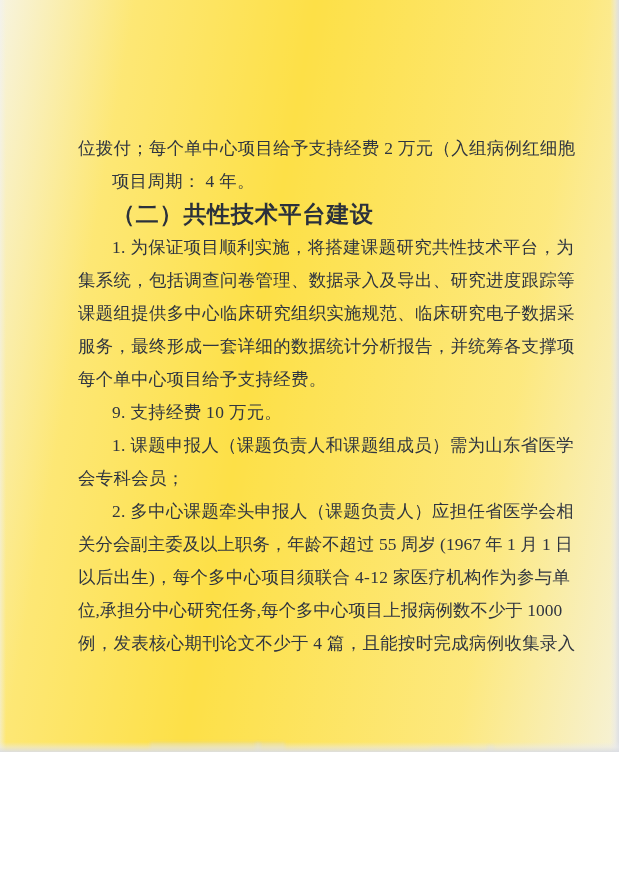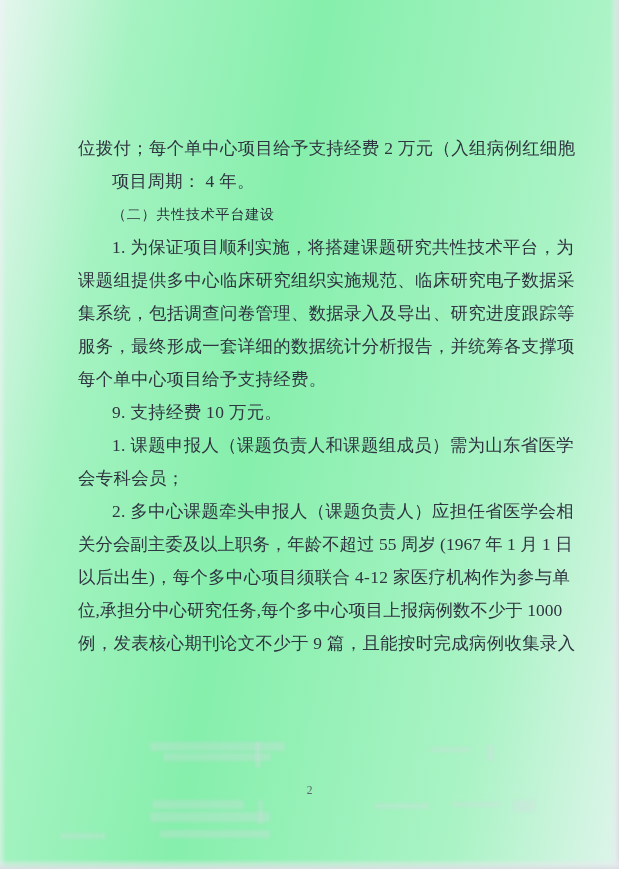--- a/index.html
+++ b/index.html
@@ -9,24 +9,24 @@
     background: #ffffff;
   }
   body {
     font-family: "Liberation Serif", "DejaVu Serif", serif;
   }
 
   
   #scan-page {
     position: relative;
     width: 619px;
-    height: 869px;
+    height: 752px;
     margin: 0;
     overflow: hidden;
-    background: #86efac;
+    background: #fde047;
     box-sizing: border-box;
   }
 
   
   #paper-tint {
     position: absolute;
     inset: 0;
     background:
       linear-gradient(100deg,
         rgba(246,247,250,0.85) 0%,
@@ -102,22 +102,22 @@
 
   
   .line.flush { padding-left: 0px; }
 
   
   .line.indent { padding-left: 34px; }
 
   
   .line.heading {
     font-family: "Liberation Sans", "DejaVu Sans", sans-serif;
-    font-weight: normal;
-    font-size: 14px;
+    font-weight: bold;
+    font-size: 23px;
     letter-spacing: 0.8px;
     color: #2b313c;
     padding-left: 34px;
   }
   .line.tight { letter-spacing: 0.05px; }
 
   
   #page-number {
     position: absolute;
     left: 0;
@@ -149,32 +149,32 @@
   <div class="artifact" style="left:452px; top:802px; width:48px; height:5px;"></div>
   <div class="artifact" style="left:513px; top:800px; width:22px; height:12px;"></div>
   <div class="artifact" style="left:60px; top:833px; width:46px; height:6px;"></div>
   <div class="artifact" style="left:160px; top:830px; width:110px; height:8px;"></div>
 
   <div id="text-body">
     <div class="line flush">位拨付；每个单中心项目给予支持经费 2 万元（入组病例红细胞</div>
     <div class="line indent">项目周期： 4 年。</div>
     <div class="line heading">（二）共性技术平台建设</div>
     <div class="line indent">1. 为保证项目顺利实施，将搭建课题研究共性技术平台，为</div>
+    <div class="line flush">集系统，包括调查问卷管理、数据录入及导出、研究进度跟踪等</div>
     <div class="line flush">课题组提供多中心临床研究组织实施规范、临床研究电子数据采</div>
-    <div class="line flush">集系统，包括调查问卷管理、数据录入及导出、研究进度跟踪等</div>
     <div class="line flush">服务，最终形成一套详细的数据统计分析报告，并统筹各支撑项</div>
     <div class="line flush">每个单中心项目给予支持经费。</div>
     <div class="line indent">9. 支持经费 10 万元。</div>
     <div class="line indent">1. 课题申报人（课题负责人和课题组成员）需为山东省医学</div>
     <div class="line flush">会专科会员；</div>
     <div class="line indent">2. 多中心课题牵头申报人（课题负责人）应担任省医学会相</div>
     <div class="line flush tight">关分会副主委及以上职务，年龄不超过 55 周岁 (1967 年 1 月 1 日</div>
     <div class="line flush">以后出生)，每个多中心项目须联合 4-12 家医疗机构作为参与单</div>
     <div class="line flush tight">位,承担分中心研究任务,每个多中心项目上报病例数不少于 1000</div>
-    <div class="line flush">例，发表核心期刊论文不少于 9 篇，且能按时完成病例收集录入</div>
+    <div class="line flush">例，发表核心期刊论文不少于 4 篇，且能按时完成病例收集录入</div>
   </div>
 
   <div id="page-number">2</div>
 
   <div id="edge-left"></div>
   <div id="edge-right"></div>
   <div id="edge-bottom"></div>
 
 </div>
 

